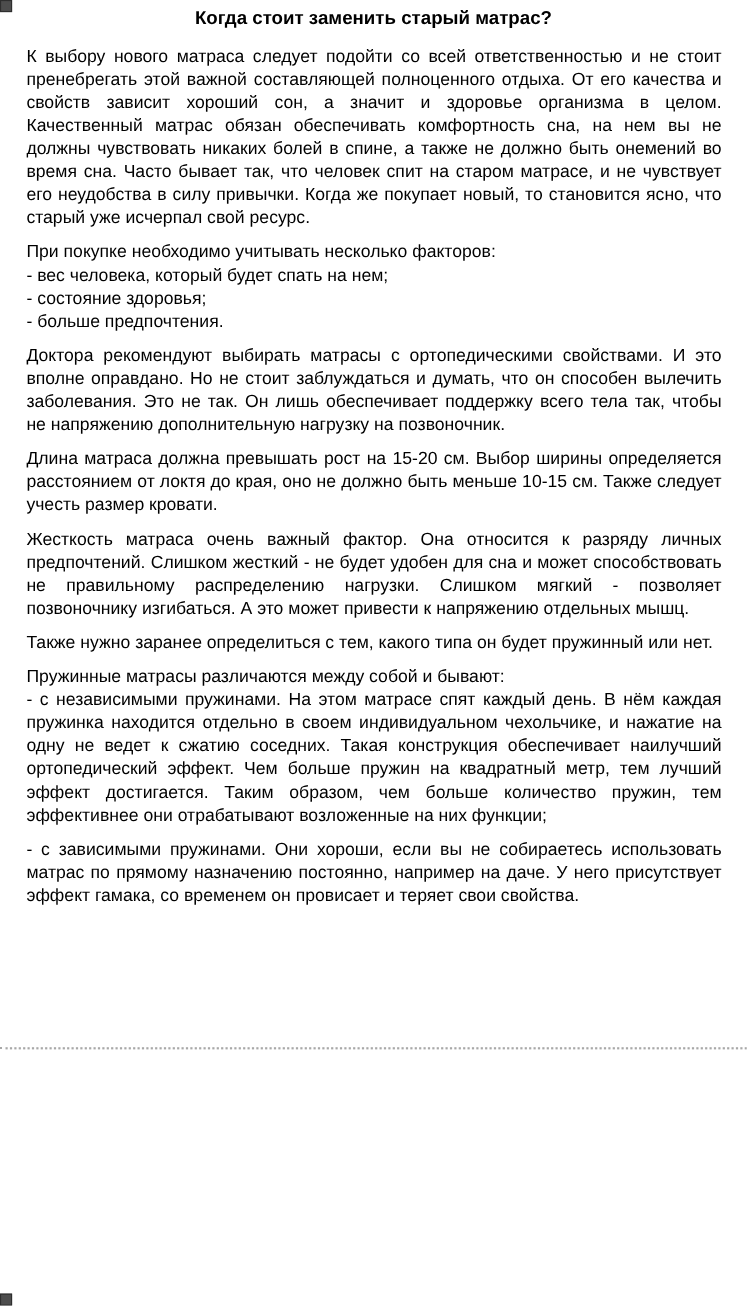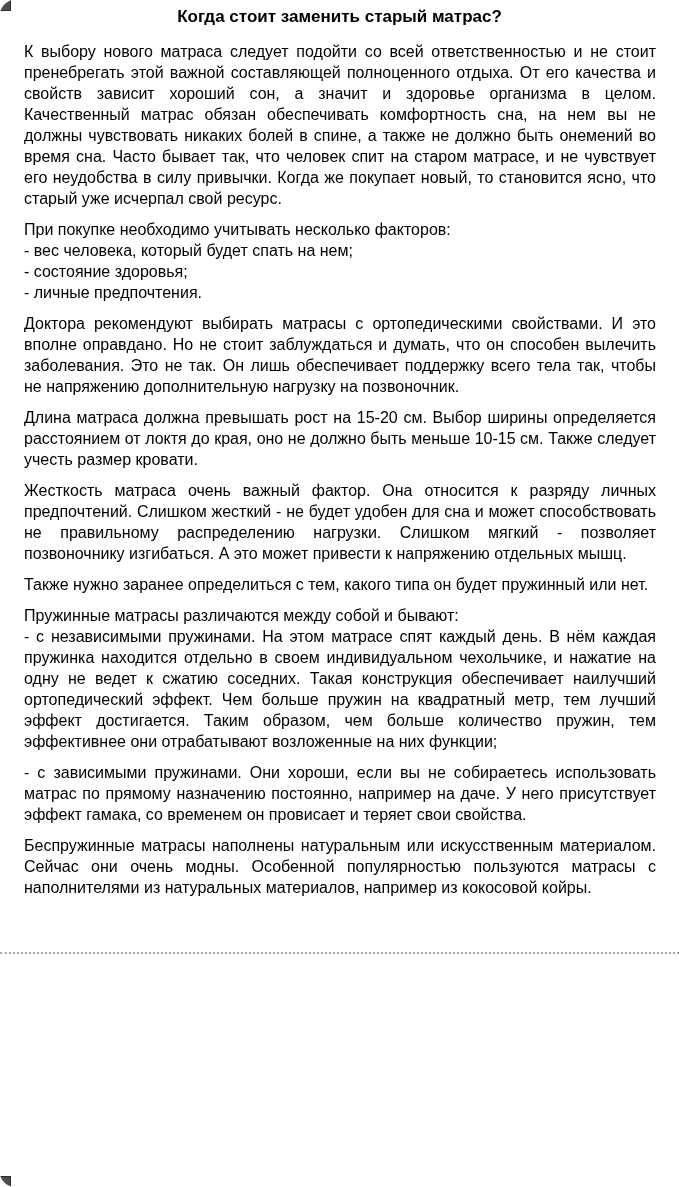--- a/index.html
+++ b/index.html
@@ -8,21 +8,20 @@
     background: #ffffff;
   }
   .page {
     position: relative;
     width: 679px;
     min-height: 1187px;
     background: #ffffff;
     color: #000000;
     font-family: "Liberation Sans", "DejaVu Sans", sans-serif;
     overflow: hidden;
-    border-radius: 15px;
   }
   .title {
     margin: 0;
     padding-top: 6px;
     text-align: center;
     font-size: 17px;
     font-weight: bold;
     line-height: 21px;
     color: #000000;
   }
@@ -65,28 +64,27 @@
 
   <div class="corner-handle top"></div>
 
   <h1 class="title">Когда стоит заменить старый матрас?</h1>
 
   <div class="content">
     <p class="para">К выбору нового матраса следует подойти со всей ответственностью и не стоит пренебрегать этой важной составляющей полноценного отдыха. От его качества и свойств зависит хороший сон, а значит и здоровье организма в целом. Качественный матрас обязан обеспечивать комфортность сна, на нем вы не должны чувствовать никаких болей в спине, а также не должно быть онемений во время сна. Часто бывает так, что человек спит на старом матрасе, и не чувствует его неудобства в силу привычки. Когда же покупает новый, то становится ясно, что старый уже исчерпал свой ресурс.</p>
     <p class="para">При покупке необходимо учитывать несколько факторов:
 - вес человека, который будет спать на нем;
 - состояние здоровья;
-- личные предпочтения.</p>
+- больше предпочтения.</p>
     <p class="para">Доктора рекомендуют выбирать матрасы с ортопедическими свойствами. И это вполне оправдано. Но не стоит заблуждаться и думать, что он способен вылечить заболевания. Это не так. Он лишь обеспечивает поддержку всего тела так, чтобы не напряжению дополнительную нагрузку на позвоночник.</p>
     <p class="para">Длина матраса должна превышать рост на 15-20 см. Выбор ширины определяется расстоянием от локтя до края, оно не должно быть меньше 10-15 см. Также следует учесть размер кровати.</p>
     <p class="para">Жесткость матраса очень важный фактор. Она относится к разряду личных предпочтений. Слишком жесткий - не будет удобен для сна и может способствовать не правильному распределению нагрузки. Слишком мягкий - позволяет позвоночнику изгибаться. А это может привести к напряжению отдельных мышц.</p>
     <p class="para">Также нужно заранее определиться с тем, какого типа он будет пружинный или нет.</p>
     <p class="para">Пружинные матрасы различаются между собой и бывают:
 - с независимыми пружинами. На этом матрасе спят каждый день. В нём каждая пружинка находится отдельно в своем индивидуальном чехольчике, и нажатие на одну не ведет к сжатию соседних. Такая конструкция обеспечивает наилучший ортопедический эффект. Чем больше пружин на квадратный метр, тем лучший эффект достигается. Таким образом, чем больше количество пружин, тем эффективнее они отрабатывают возложенные на них функции;</p>
     <p class="para">- с зависимыми пружинами. Они хороши, если вы не собираетесь использовать матрас по прямому назначению постоянно, например на даче. У него присутствует эффект гамака, со временем он провисает и теряет свои свойства.</p>
-    <p class="para">Беспружинные матрасы наполнены натуральным или искусственным материалом. Сейчас они очень модны. Особенной популярностью пользуются матрасы с наполнителями из натуральных материалов, например из кокосовой койры.</p>
   </div>
 
   <div class="page-break-line"></div>
 
   <div class="corner-handle bottom"></div>
 
 </div>
 
 </body></html>

